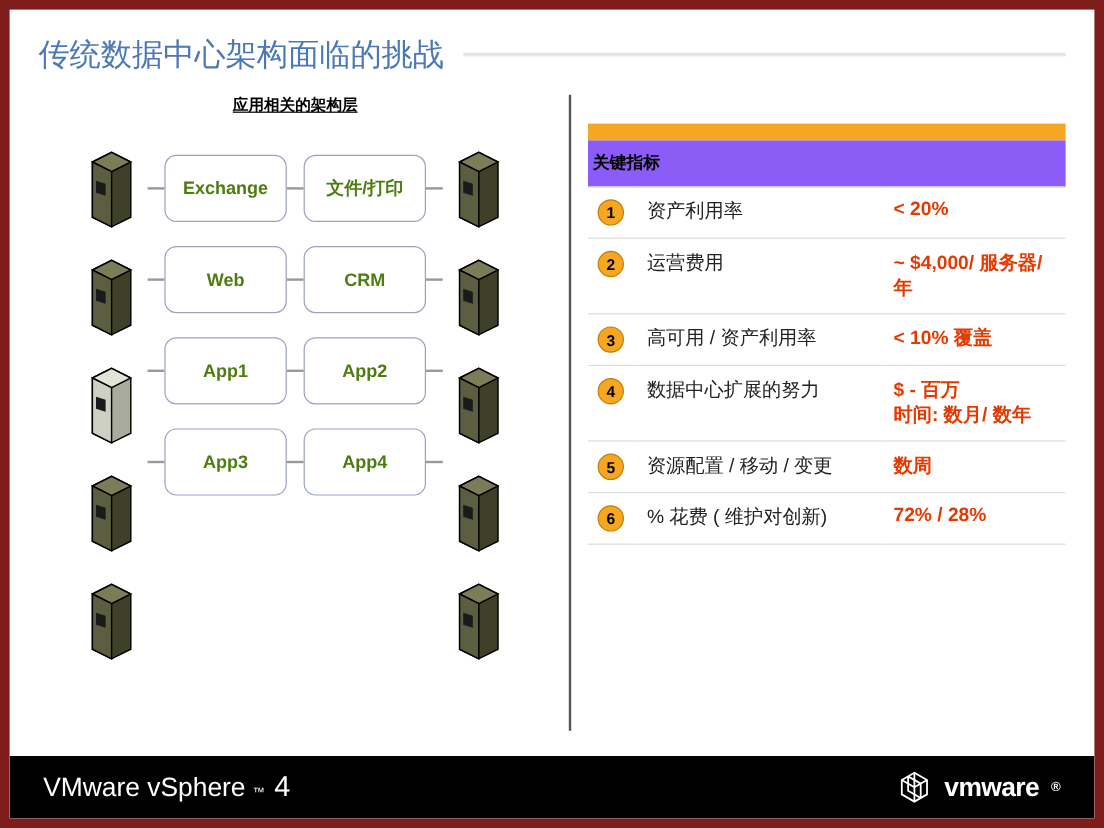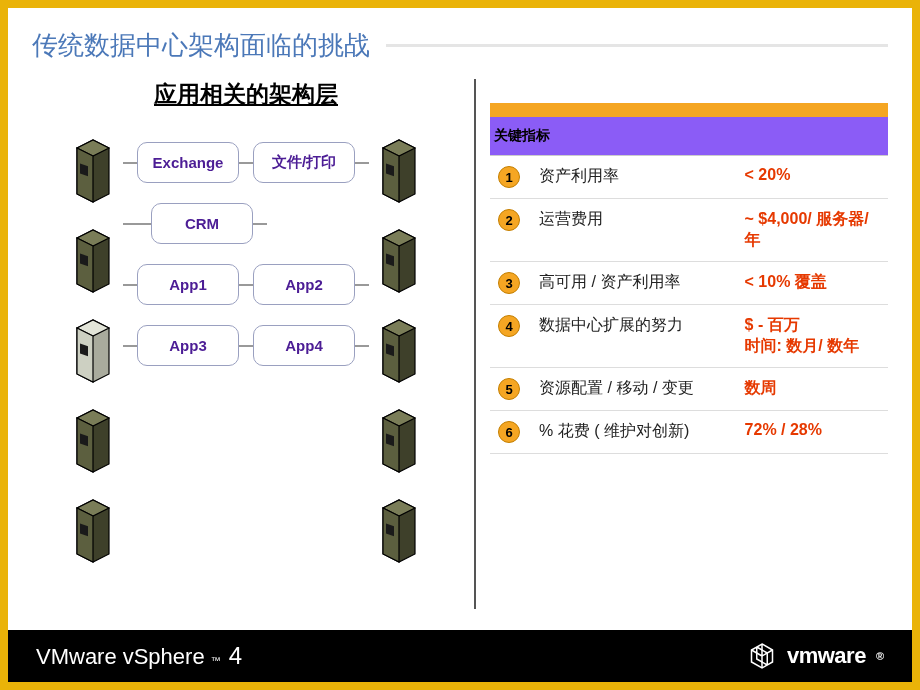--- a/index.html
+++ b/index.html
@@ -1,31 +1,31 @@
 <!DOCTYPE html>
 <html><head>
 <meta charset="utf-8">
 <style>
 * { margin: 0; padding: 0; box-sizing: border-box; }
 body { font-family: Arial, "Microsoft YaHei", sans-serif; background: #fff; }
-.slide { width: 920px; height: 690px; position: relative; border: 8px solid #eab308; background: #fff; overflow: hidden; }
+.slide { width: 920px; height: 690px; position: relative; border: 8px solid #7f1d1d; background: #fff; overflow: hidden; }
 .content { position: absolute; top: 0; left: 0; right: 0; bottom: 55px; padding: 20px 24px 0 24px; }
 .title-bar { display: flex; align-items: center; gap: 16px; margin-bottom: 16px; }
 .title-bar h1 { font-size: 26px; font-weight: normal; color: #4b78b8; white-space: nowrap; }
 .title-line { flex: 1; height: 3px; background: #e5e5e5; }
 .columns { display: flex; gap: 8px; height: 530px; }
 .left-col { width: 428px; position: relative; }
-.sub-title { text-align: center; font-size: 23px; font-weight: bold; text-decoration: underline; margin-bottom: 12px; }
+.sub-title { text-align: center; font-size: 13px; font-weight: bold; text-decoration: underline; margin-bottom: 12px; }
 .arch-grid { display: flex; align-items: flex-start; justify-content: center; gap: 6px; }
 .server-col { display: flex; flex-direction: column; gap: 18px; padding-top: 10px; }
 .server-col .server { width: 48px; height: 72px; }
 .server svg { width: 100%; height: 100%; display: block; }
 .app-pair-col { display: flex; flex-direction: column; gap: 20px; padding-top: 20px; }
 .app-pair { display: flex; align-items: center; gap: 0; }
-.app-box { width: 102px; height: 41px; border: 1.5px solid #9aa0c0; border-radius: 10px; display: flex; align-items: center; justify-content: center; font-size: 15px; font-weight: bold; color: #4c1d95; background: #fff; text-align: center; padding: 2px; }
+.app-box { width: 102px; height: 56px; border: 1.5px solid #9aa0c0; border-radius: 10px; display: flex; align-items: center; justify-content: center; font-size: 15px; font-weight: bold; color: #4d7c0f; background: #fff; text-align: center; padding: 2px; }
 .connector { width: 14px; height: 2px; background: #999; }
 .divider { width: 2px; background: #555; margin: 0 6px; }
 .right-col { flex: 1; padding-top: 24px; }
 .metrics-table { width: 100%; border-collapse: collapse; }
 .metrics-table .orange-bar td { height: 14px; background: #f5a623; border: none; }
 .metrics-table .header-row td { background: #8b5cf6; text-align: left; font-size: 14px; font-weight: bold; padding: 10px 4px; border-bottom: 1px solid #ccc; }
 .metrics-table tbody td { padding: 10px 8px; font-size: 16px; vertical-align: top; border-bottom: 1px solid #ddd; }
 .metrics-table td.num-cell { width: 30px; vertical-align: top; }
 .num-badge { display: inline-flex; width: 22px; height: 22px; border-radius: 50%; background: #f5a623; color: #000; align-items: center; justify-content: center; font-size: 13px; font-weight: bold; border: 1px solid #c47f00; }
 .metric-label { color: #222; width: 190px; }
@@ -99,20 +99,21 @@
           <div class="app-pair-col" id="app-pairs">
               <div class="app-pair">
     <div class="connector"></div>
     <div class="app-box">Exchange</div>
     <div class="connector"></div>
     <div class="app-box">文件/打印</div>
     <div class="connector"></div>
               </div>
               <div class="app-pair">
     <div class="connector"></div>
+    <div class="app-box">Web</div>
     <div class="connector"></div>
     <div class="app-box">CRM</div>
     <div class="connector"></div>
               </div>
               <div class="app-pair">
     <div class="connector"></div>
     <div class="app-box">App1</div>
     <div class="connector"></div>
     <div class="app-box">App2</div>
     <div class="connector"></div>

